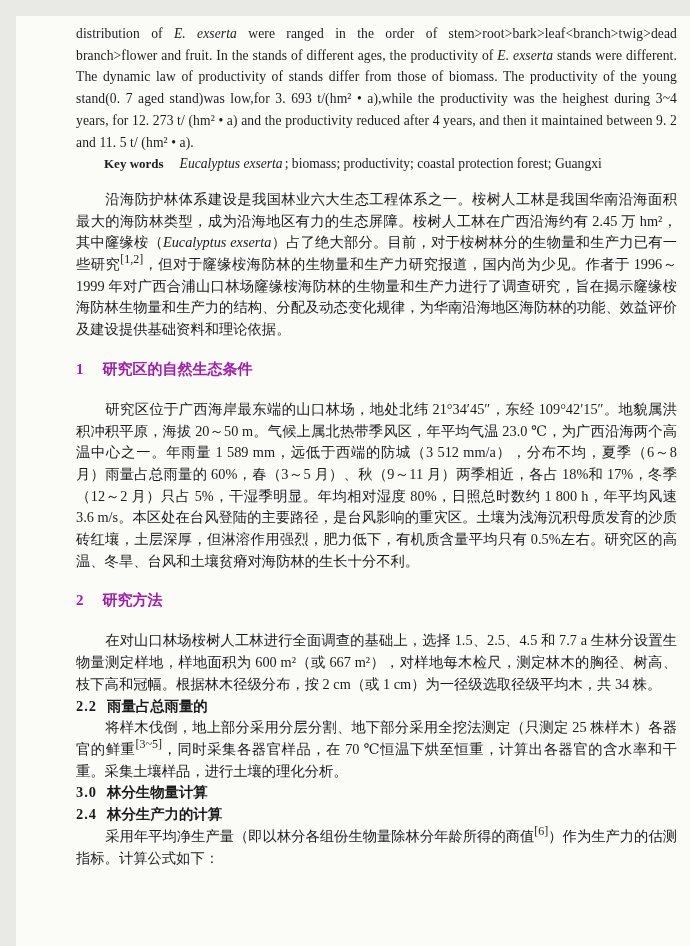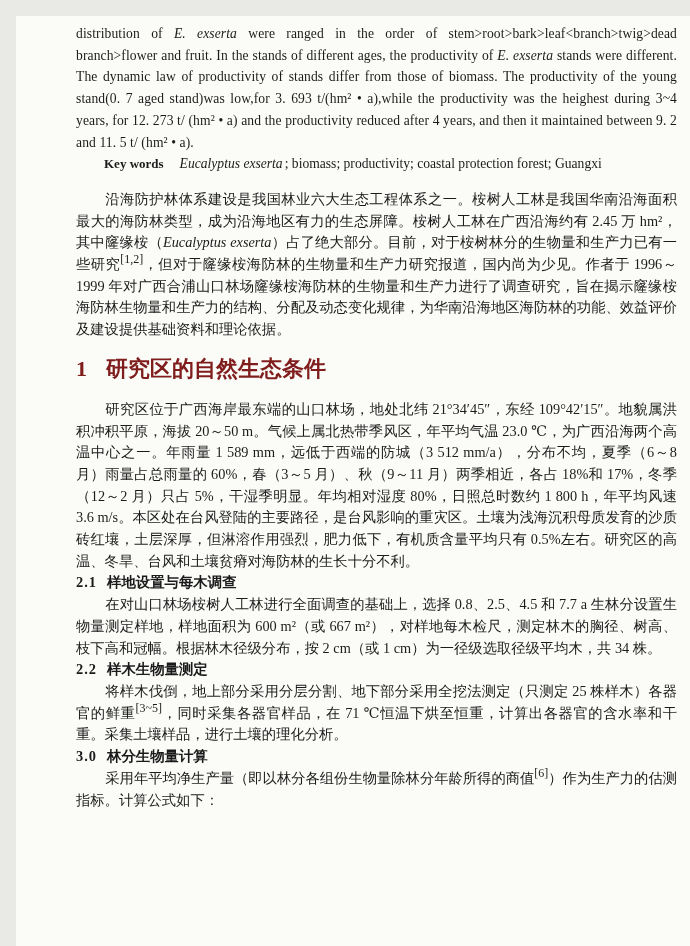--- a/index.html
+++ b/index.html
@@ -52,24 +52,24 @@
   .intro { margin-top: 14px; }
   sup.ref {
     font-size: 12px;
     line-height: 0;
     vertical-align: super;
     letter-spacing: 0;
   }
   
   .h1 {
     margin: 17px 0 19px 0;
-    font-size: 22px;
+    font-size: 15px;
     font-weight: bold;
     line-height: 22px;
-    color: #7f1d1d;
+    color: #a21caf;
   }
   .h1 .h-num { margin-right: 19px; }
   
   .sub {
     margin: 0;
     font-size: 14.4px;
     font-weight: bold;
     line-height: 21.7px;
   }
   .sub .sub-num { margin-right: 10px; letter-spacing: 1px; }
@@ -82,24 +82,25 @@
   <p class="abs"><span>distribution of </span><span class="sci">E. exserta</span><span> were ranged in the order of stem&gt;root&gt;bark&gt;leaf&lt;branch&gt;twig&gt;dead branch&gt;flower and fruit. In the stands of different ages, the productivity of </span><span class="sci">E. exserta</span><span> stands were different. The dynamic law of productivity of stands differ from those of biomass. The productivity of the young stand(0. 7 aged stand)was low,for 3. 693 t/(hm² • a),while the productivity was the heighest during 3~4 years, for 12. 273 t/ (hm² • a) and the productivity reduced after 4 years, and then it maintained between 9. 2 and 11. 5 t/ (hm² • a).</span></p>
 
   <p class="kw"><span class="kw-label">Key words</span><span class="sci">Eucalyptus exserta</span><span>; biomass; productivity; coastal protection forest; Guangxi</span></p>
 
   <p class="cn intro"><span>沿海防护林体系建设是我国林业六大生态工程体系之一。桉树人工林是我国华南沿海面积最大的海防林类型，成为沿海地区有力的生态屏障。桉树人工林在广西沿海约有 2.45 万 hm²，其中窿缘桉（</span><span class="sci">Eucalyptus exserta</span><span>）占了绝大部分。目前，对于桉树林分的生物量和生产力已有一些研究</span><sup class="ref">[1,2]</sup><span>，但对于窿缘桉海防林的生物量和生产力研究报道，国内尚为少见。作者于 1996～1999 年对广西合浦山口林场窿缘桉海防林的生物量和生产力进行了调查研究，旨在揭示窿缘桉海防林生物量和生产力的结构、分配及动态变化规律，为华南沿海地区海防林的功能、效益评价及建设提供基础资料和理论依据。</span></p>
 
   <h2 class="h1"><span class="h-num">1</span><span>研究区的自然生态条件</span></h2>
 
   <p class="cn">研究区位于广西海岸最东端的山口林场，地处北纬 21°34′45″，东经 109°42′15″。地貌属洪积冲积平原，海拔 20～50 m。气候上属北热带季风区，年平均气温 23.0 ℃，为广西沿海两个高温中心之一。年雨量 1 589 mm，远低于西端的防城（3 512 mm/a），分布不均，夏季（6～8 月）雨量占总雨量的 60%，春（3～5 月）、秋（9～11 月）两季相近，各占 18%和 17%，冬季（12～2 月）只占 5%，干湿季明显。年均相对湿度 80%，日照总时数约 1 800 h，年平均风速 3.6 m/s。本区处在台风登陆的主要路径，是台风影响的重灾区。土壤为浅海沉积母质发育的沙质砖红壤，土层深厚，但淋溶作用强烈，肥力低下，有机质含量平均只有 0.5%左右。研究区的高温、冬旱、台风和土壤贫瘠对海防林的生长十分不利。</p>
 
+  <h2 class="h1"><span class="h-num">2</span><span>研究方法</span></h2>
 
-  <h3 class="sub"><span class="sub-num">2.1</span><span>样地设置与每木调查</span></h3>
-  <p class="cn">在对山口林场桉树人工林进行全面调查的基础上，选择 0.8、2.5、4.5 和 7.7 a 生林分设置生物量测定样地，样地面积为 600 m²（或 667 m²），对样地每木检尺，测定林木的胸径、树高、枝下高和冠幅。根据林木径级分布，按 2 cm（或 1 cm）为一径级选取径级平均木，共 34 株。</p>
+  <p class="cn">在对山口林场桉树人工林进行全面调查的基础上，选择 1.5、2.5、4.5 和 7.7 a 生林分设置生物量测定样地，样地面积为 600 m²（或 667 m²），对样地每木检尺，测定林木的胸径、树高、枝下高和冠幅。根据林木径级分布，按 2 cm（或 1 cm）为一径级选取径级平均木，共 34 株。</p>
 
-  <h3 class="sub"><span class="sub-num">2.2</span><span>样木生物量测定</span></h3>
-  <p class="cn"><span>将样木伐倒，地上部分采用分层分割、地下部分采用全挖法测定（只测定 25 株样木）各器官的鲜重</span><sup class="ref">[3~5]</sup><span>，同时采集各器官样品，在 71 ℃恒温下烘至恒重，计算出各器官的含水率和干重。采集土壤样品，进行土壤的理化分析。</span></p>
+  <h3 class="sub"><span class="sub-num">2.2</span><span>雨量占总雨量的</span></h3>
+  <p class="cn"><span>将样木伐倒，地上部分采用分层分割、地下部分采用全挖法测定（只测定 25 株样木）各器官的鲜重</span><sup class="ref">[3~5]</sup><span>，同时采集各器官样品，在 70 ℃恒温下烘至恒重，计算出各器官的含水率和干重。采集土壤样品，进行土壤的理化分析。</span></p>
 
   <h3 class="sub"><span class="sub-num">3.0</span><span>林分生物量计算</span></h3>
 
+  <h3 class="sub"><span class="sub-num">2.4</span><span>林分生产力的计算</span></h3>
   <p class="cn"><span>采用年平均净生产量（即以林分各组份生物量除林分年龄所得的商值</span><sup class="ref">[6]</sup><span>）作为生产力的估测指标。计算公式如下：</span></p>
 
 </div>
 
 </body></html>

